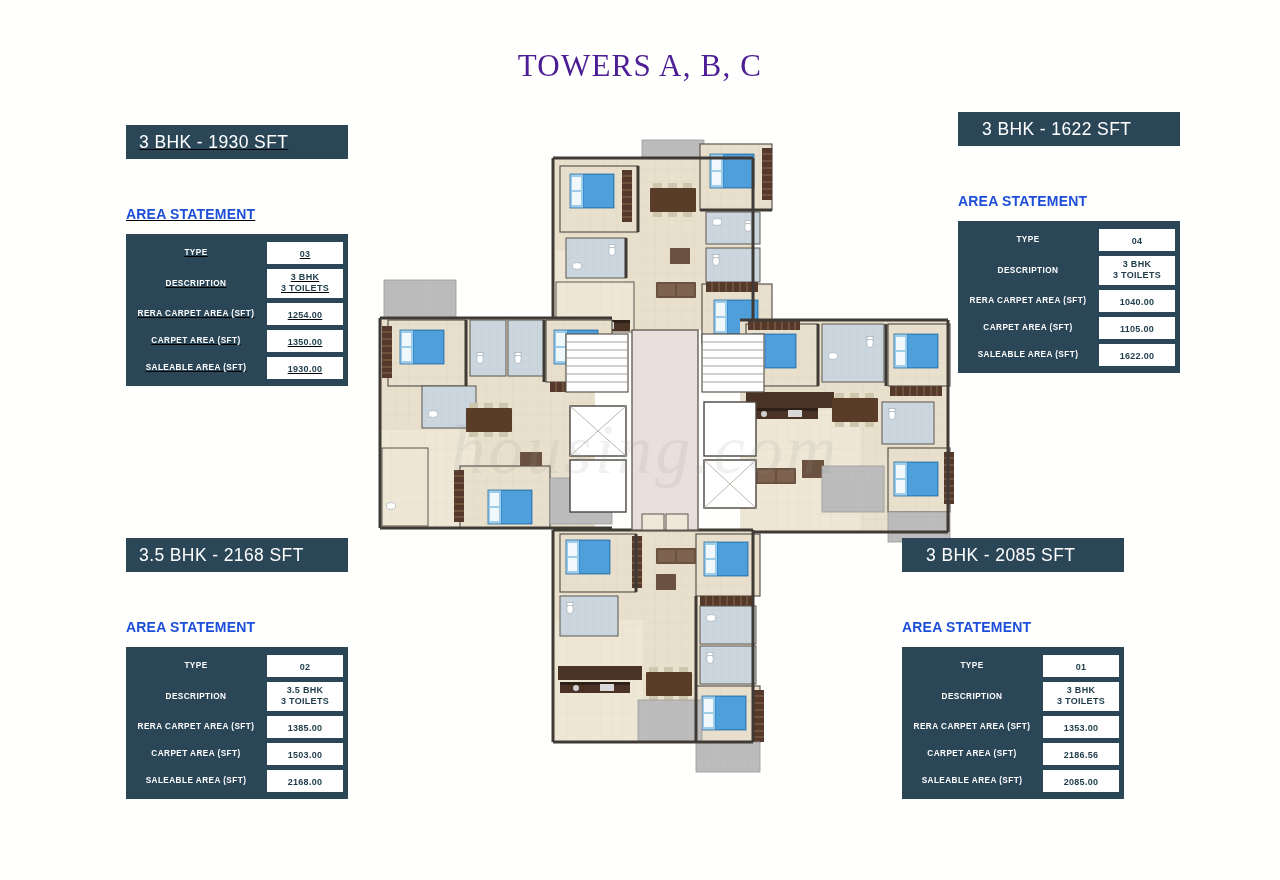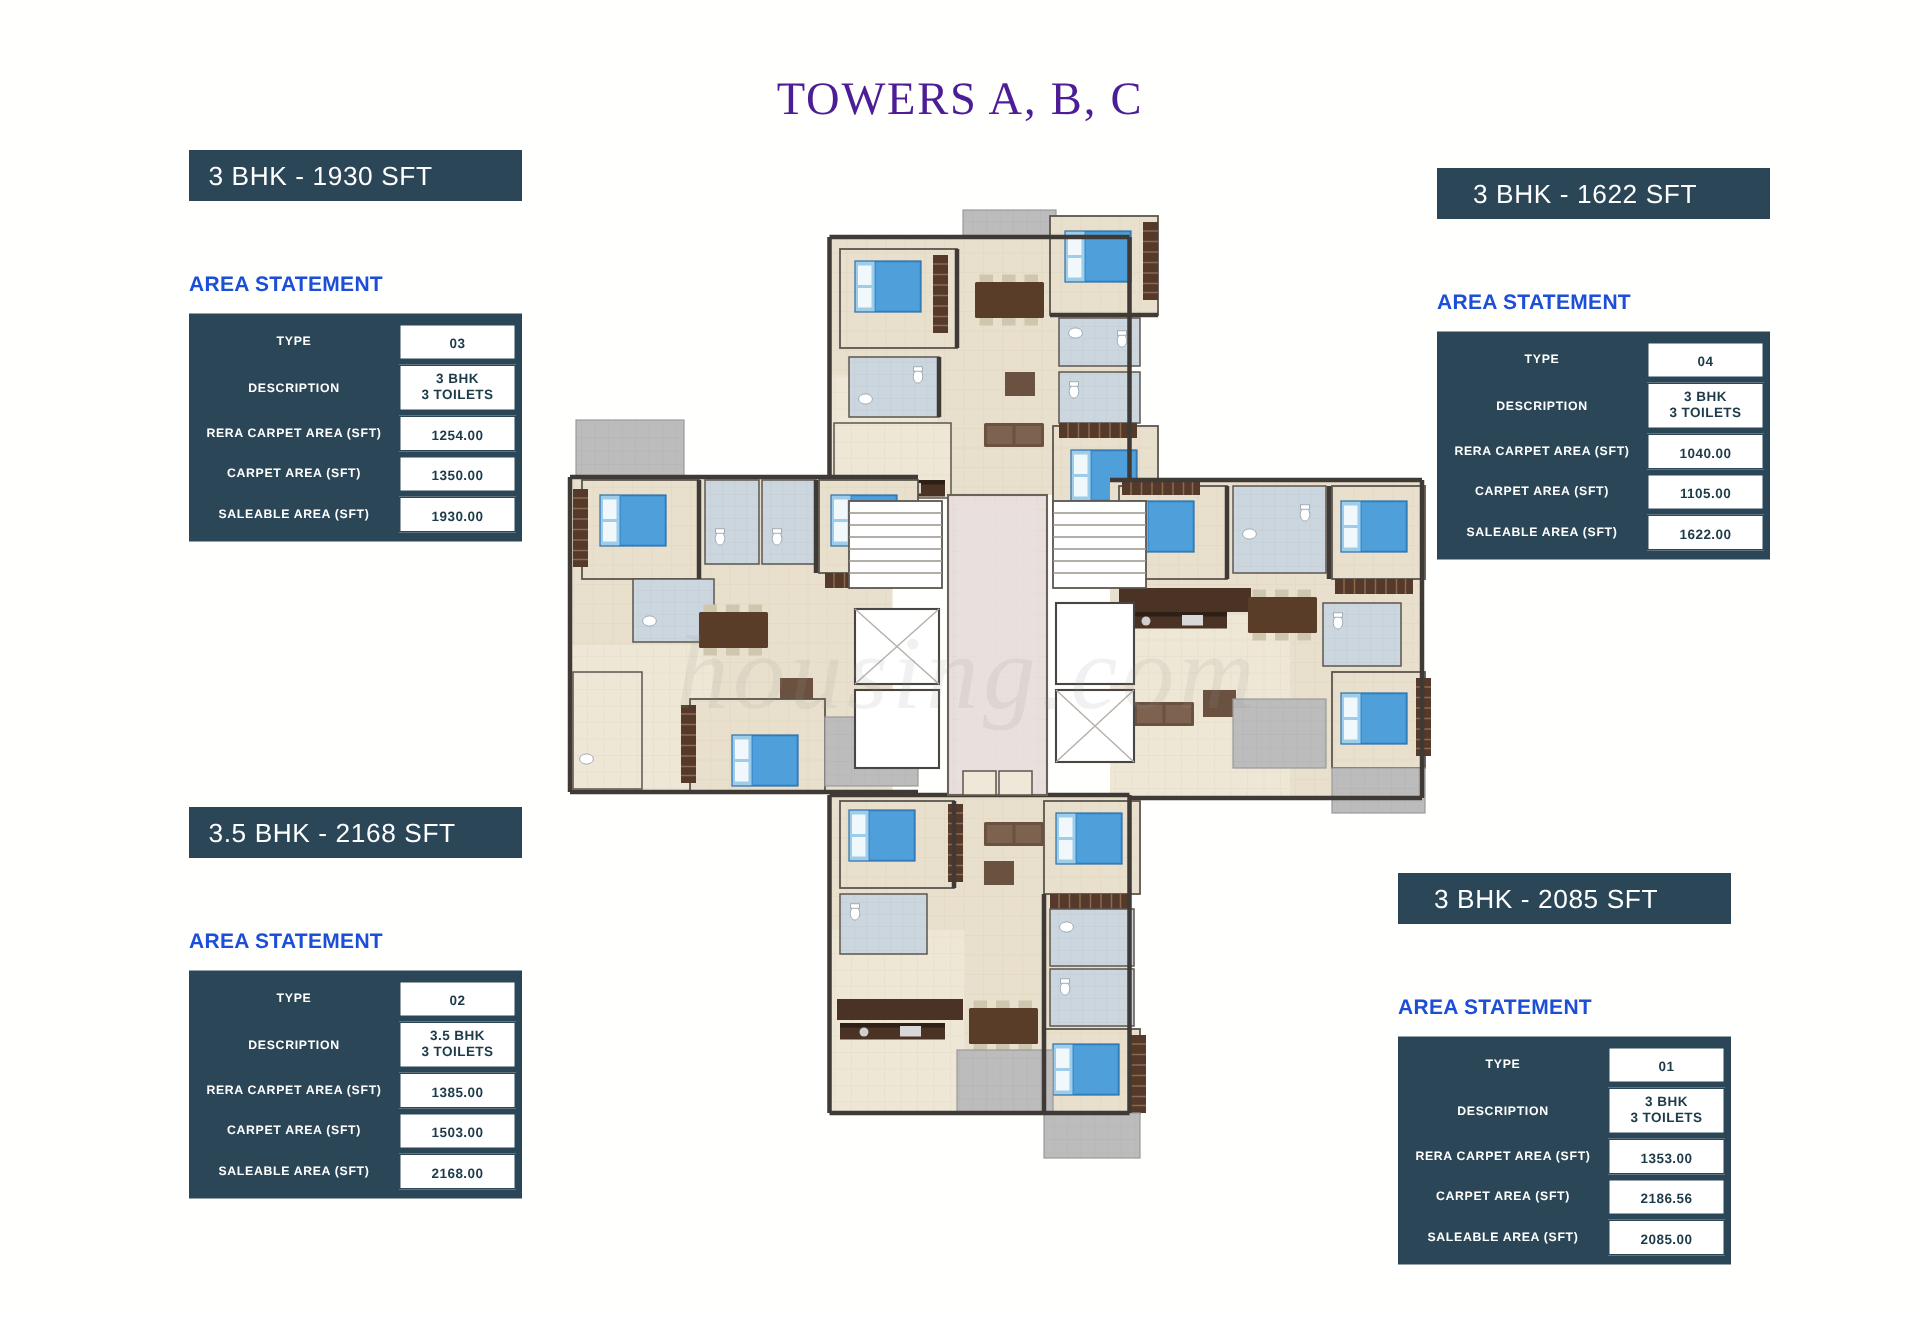--- a/index.html
+++ b/index.html
@@ -15,24 +15,24 @@
   #page-title {
     position: absolute; top: 48px; left: 0; width: 1280px;
     text-align: center;
     font-family: "Liberation Serif", serif;
     font-size: 31px; letter-spacing: 1.2px;
     color: #4c1d95;
   }
 
   
   .panel { position: absolute; width: 222px; }
-  #panel-tl { left: 126px; top: 100px; }
+  #panel-tl { left: 126px; top: 125px; text-decoration: underline; }
   #panel-tr { left: 958px; top: 112px; }
   #panel-bl { left: 126px; top: 538px; }
-  #panel-br { left: 932px; top: 538px; margin-top: 44px; }
+  #panel-br { left: 902px; top: 538px; }
 
   .panel-badge {
     height: 34px; width: 100%;
     background: #2a4657;
     display: flex; align-items: center;
     padding-left: 13px;
     color: #ffffff;
     font-size: 17.5px; font-weight: 300;
     letter-spacing: 0.4px;
     white-space: nowrap;

